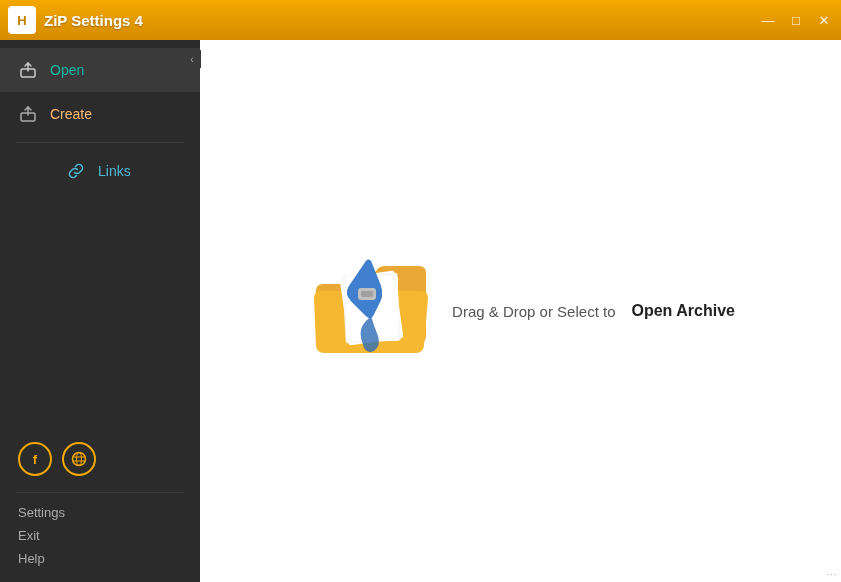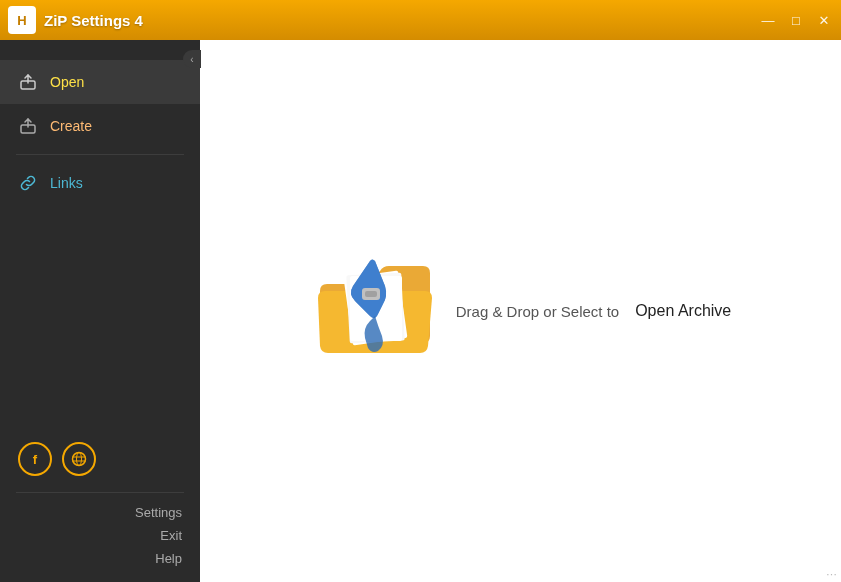--- a/index.html
+++ b/index.html
@@ -104,22 +104,21 @@
       gap: 12px;
       padding: 12px 18px;
       cursor: pointer;
       color: #fdba74;
       font-size: 14px;
       border-radius: 0;
       transition: background 0.15s;
     }
     .nav-item.active {
       background: #3a3a3a;
-      color: #fde047;
-      margin-top: 12px;
+      color: #14b8a6;
     }
     .nav-item .nav-icon {
       width: 20px;
       height: 20px;
       display: flex;
       align-items: center;
       justify-content: center;
       flex-shrink: 0;
     }
 
@@ -127,20 +126,21 @@
       height: 1px;
       background: #3d3d3d;
       margin: 6px 16px;
     }
 
     .nav-item.links-item .nav-icon {
       color: #4db8d4;
     }
     .nav-item.links-item {
       color: #4db8d4;
+      margin-left: 48px;
     }
 
     .nav-item.add-service .nav-icon {
       color: #f5a800;
       font-size: 18px;
       font-weight: 300;
     }
 
     
     .sidebar-social {
@@ -167,21 +167,20 @@
       height: 1px;
       background: #3d3d3d;
       margin: 0 16px;
     }
 
     .sidebar-bottom-links {
       padding: 12px 18px 16px;
       display: flex;
       flex-direction: column;
       gap: 8px;
-      text-align: right;
     }
     .bottom-link {
       color: #aaa;
       font-size: 13px;
       cursor: pointer;
     }
 
     
     .content {
       flex: 1;
@@ -202,21 +201,21 @@
     }
 
     .drop-text-primary {
       font-size: 15px;
       color: #555;
       font-weight: 400;
     }
     .drop-text-secondary {
       font-size: 16px;
       color: #222;
-      font-weight: 400;
+      font-weight: 700;
     }
 
     
     .resize-handle {
       position: absolute;
       bottom: 2px;
       right: 4px;
       color: #bbb;
       font-size: 11px;
       line-height: 1;

